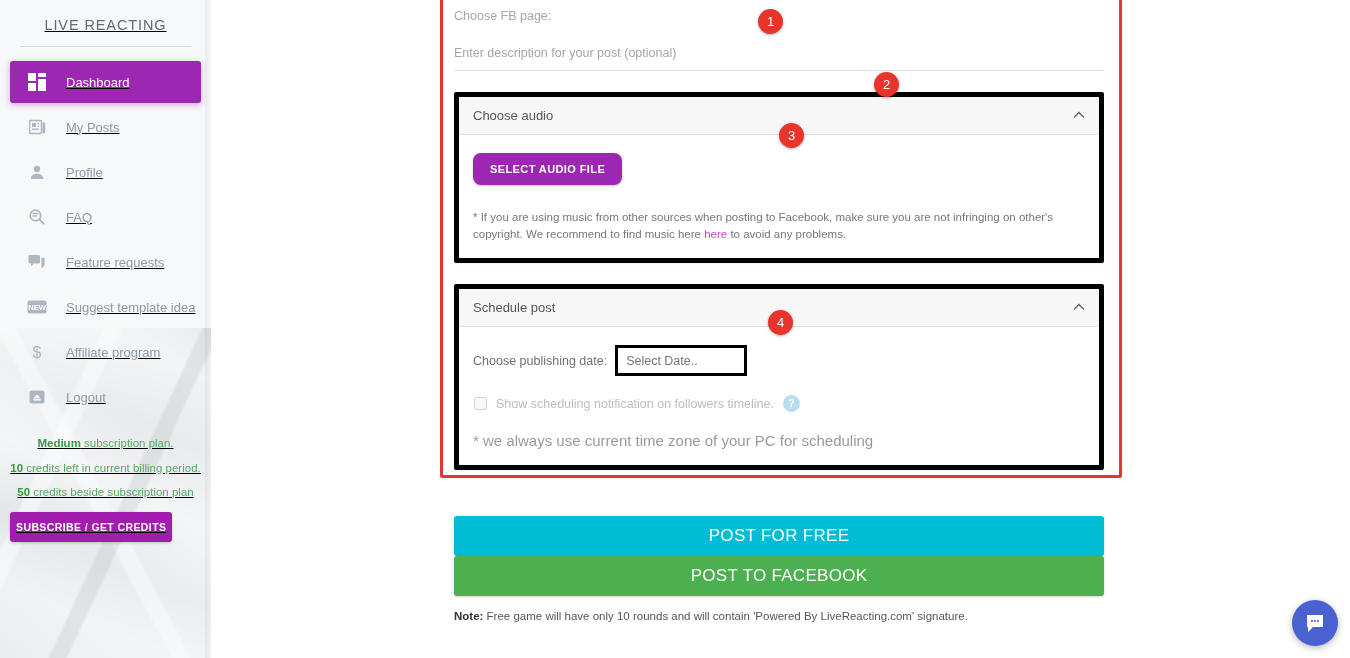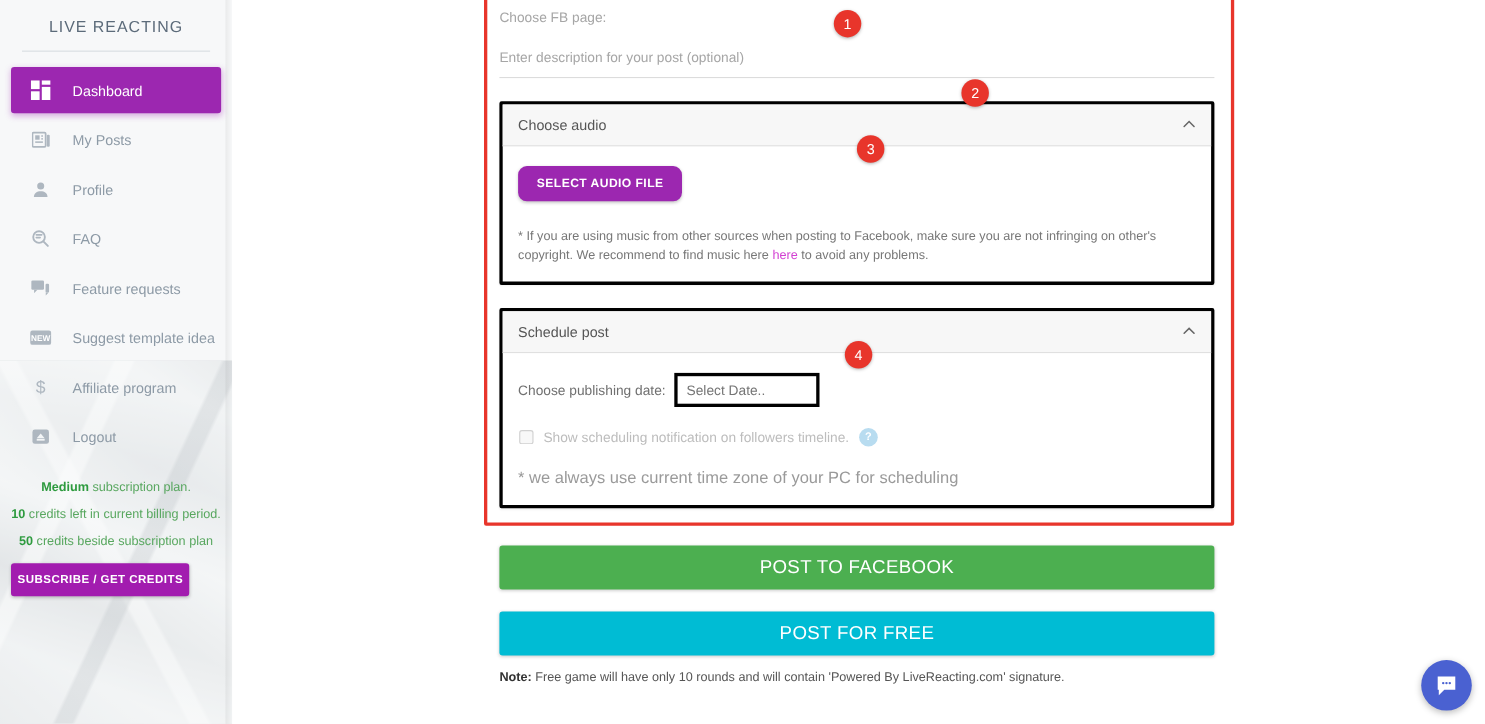--- a/index.html
+++ b/index.html
@@ -11,20 +11,21 @@
     background: #ffffff;
   }
 
   
   #sidebar {
     position: absolute; left: 0; top: 0;
     width: 211px; height: 658px;
     background: #f7f8f9;
     overflow: hidden;
     z-index: 5;
+    text-decoration: underline;
   }
   
   #sidebar-bg {
     position: absolute; left: 0; bottom: 0; width: 211px; height: 330px;
     background:
       linear-gradient(150deg, rgba(255,255,255,.80) 0%, rgba(255,255,255,.62) 40%, rgba(255,255,255,.78) 100%),
       linear-gradient(25deg,  #9aa3ab 0%, #c5ccd2 18%, #8e979f 34%, #d5dbe0 52%, #a2abb3 70%, #cfd5da 88%, #9ea7ae 100%),
       #b9c0c6;
     opacity: .55;
   }
@@ -131,21 +132,21 @@
   .desc-row {
     margin-top: 20px;
     border-bottom: 1px solid #dcdcdc;
     padding-bottom: 9px;
   }
   .desc-placeholder { font-size: 12.5px; color: #a6a6a6; }
 
   
   .panel {
     margin-top: 21px;
-    border: 3px solid #000000;
+    border: 5px solid #000000;
     border-radius: 2px;
     background: #fff;
     box-shadow: 0 1px 2px rgba(0,0,0,.06);
   }
   .panel-head {
     height: 38px;
     background: #f7f7f7;
     border-bottom: 1px solid #e0e0e0;
     display:flex; align-items:center;
     padding: 0 14px 0 14px;
@@ -406,22 +407,22 @@
           <span class="check-label">Show scheduling notification on followers timeline.</span>
           <span class="help-bubble">?</span>
         </div>
         <div class="tz-note">* we always use current time zone of your PC for scheduling</div>
       </div>
     </div>
 
   </div>
 
   <div id="actions">
+    <button id="post-free-btn" class="big-btn">POST FOR FREE</button>
     <button id="post-fb-btn" class="big-btn">POST TO FACEBOOK</button>
-    <button id="post-free-btn" class="big-btn">POST FOR FREE</button>
     <div class="footnote">
       <b>Note:</b><span> Free game will have only 10 rounds and will contain 'Powered By LiveReacting.com' signature.</span>
     </div>
   </div>
 
   <div class="badge" id="badge-1">1</div>
   <div class="badge" id="badge-2">2</div>
   <div class="badge" id="badge-3">3</div>
   <div class="badge" id="badge-4">4</div>
 

